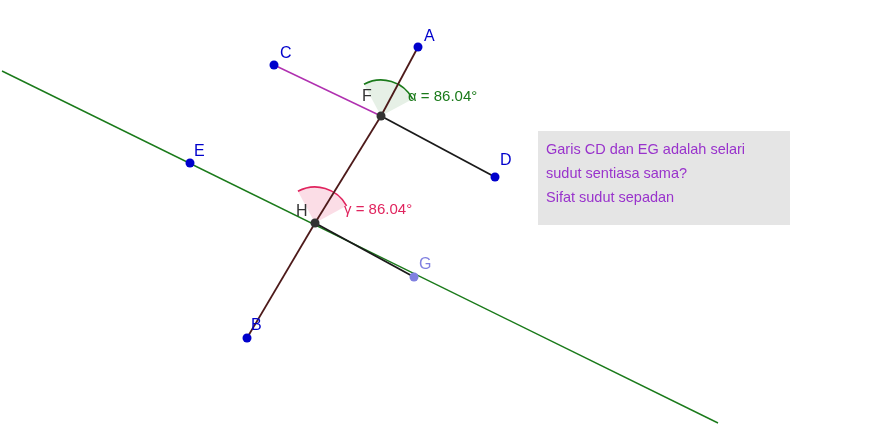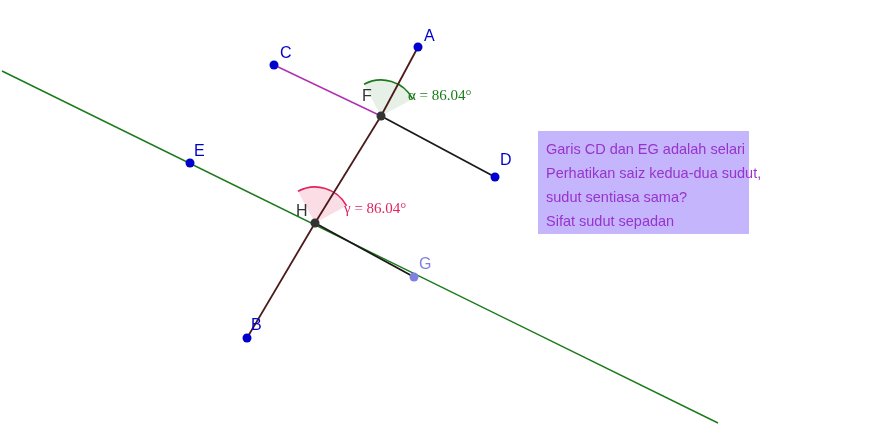--- a/index.html
+++ b/index.html
@@ -21,45 +21,45 @@
     position: absolute;
     left: 0;
     top: 0;
     width: 894px;
     height: 428px;
   }
   .note-box {
     position: absolute;
     left: 538px;
     top: 131px;
-    width: 211px;
+    width: 252px;
     box-sizing: border-box;
-    background: #c4b5fd;
-    padding: 6px 8px 1px 8px;
+    background: #e5e5e5;
+    padding: 6px 8px 16px 8px;
   }
   .note-line {
     color: #9933cc;
     font-family: "Liberation Sans", sans-serif;
     font-size: 14.5px;
     line-height: 24px;
     white-space: nowrap;
   }
   .pt-label {
     position: absolute;
     font-family: "Liberation Sans", sans-serif;
     font-size: 16px;
     line-height: 16px;
     user-select: none;
   }
   .lbl-blue   { color: #0000cc; }
   .lbl-light  { color: #8080e0; }
   .lbl-dark   { color: #333333; }
   .angle-label {
     position: absolute;
-    font-family: Liberation Serif, serif;
+    font-family: Liberation Sans, sans-serif;
     font-size: 15px;
     line-height: 15px;
     white-space: nowrap;
     user-select: none;
   }
   .lbl-alpha { color: #1a7a1a; }
   .lbl-gamma { color: #e0245e; }
 </style>
 </head>
 <body>
@@ -101,18 +101,17 @@
   <div class="pt-label lbl-blue" id="lbl-E" style="left: 194px; top: 143px;">E</div>
   <div class="pt-label lbl-light" id="lbl-G" style="left: 419px; top: 256px;">G</div>
   <div class="pt-label lbl-dark" id="lbl-F" style="left: 362px; top: 88px;">F</div>
   <div class="pt-label lbl-dark" id="lbl-H" style="left: 296px; top: 203px;">H</div>
 
   <div class="angle-label lbl-alpha" id="lbl-alpha" style="left: 408px; top: 88px;">α = 86.04°</div>
   <div class="angle-label lbl-gamma" id="lbl-gamma" style="left: 344px; top: 201px;">γ = 86.04°</div>
 
   <div class="note-box">
     <div class="note-line">Garis CD dan EG adalah selari</div>
-    <div class="note-line">Perhatikan saiz kedua-dua sudut,</div>
     <div class="note-line">sudut sentiasa sama?</div>
     <div class="note-line">Sifat sudut sepadan</div>
   </div>
 
 </div>
 
 </body></html>

